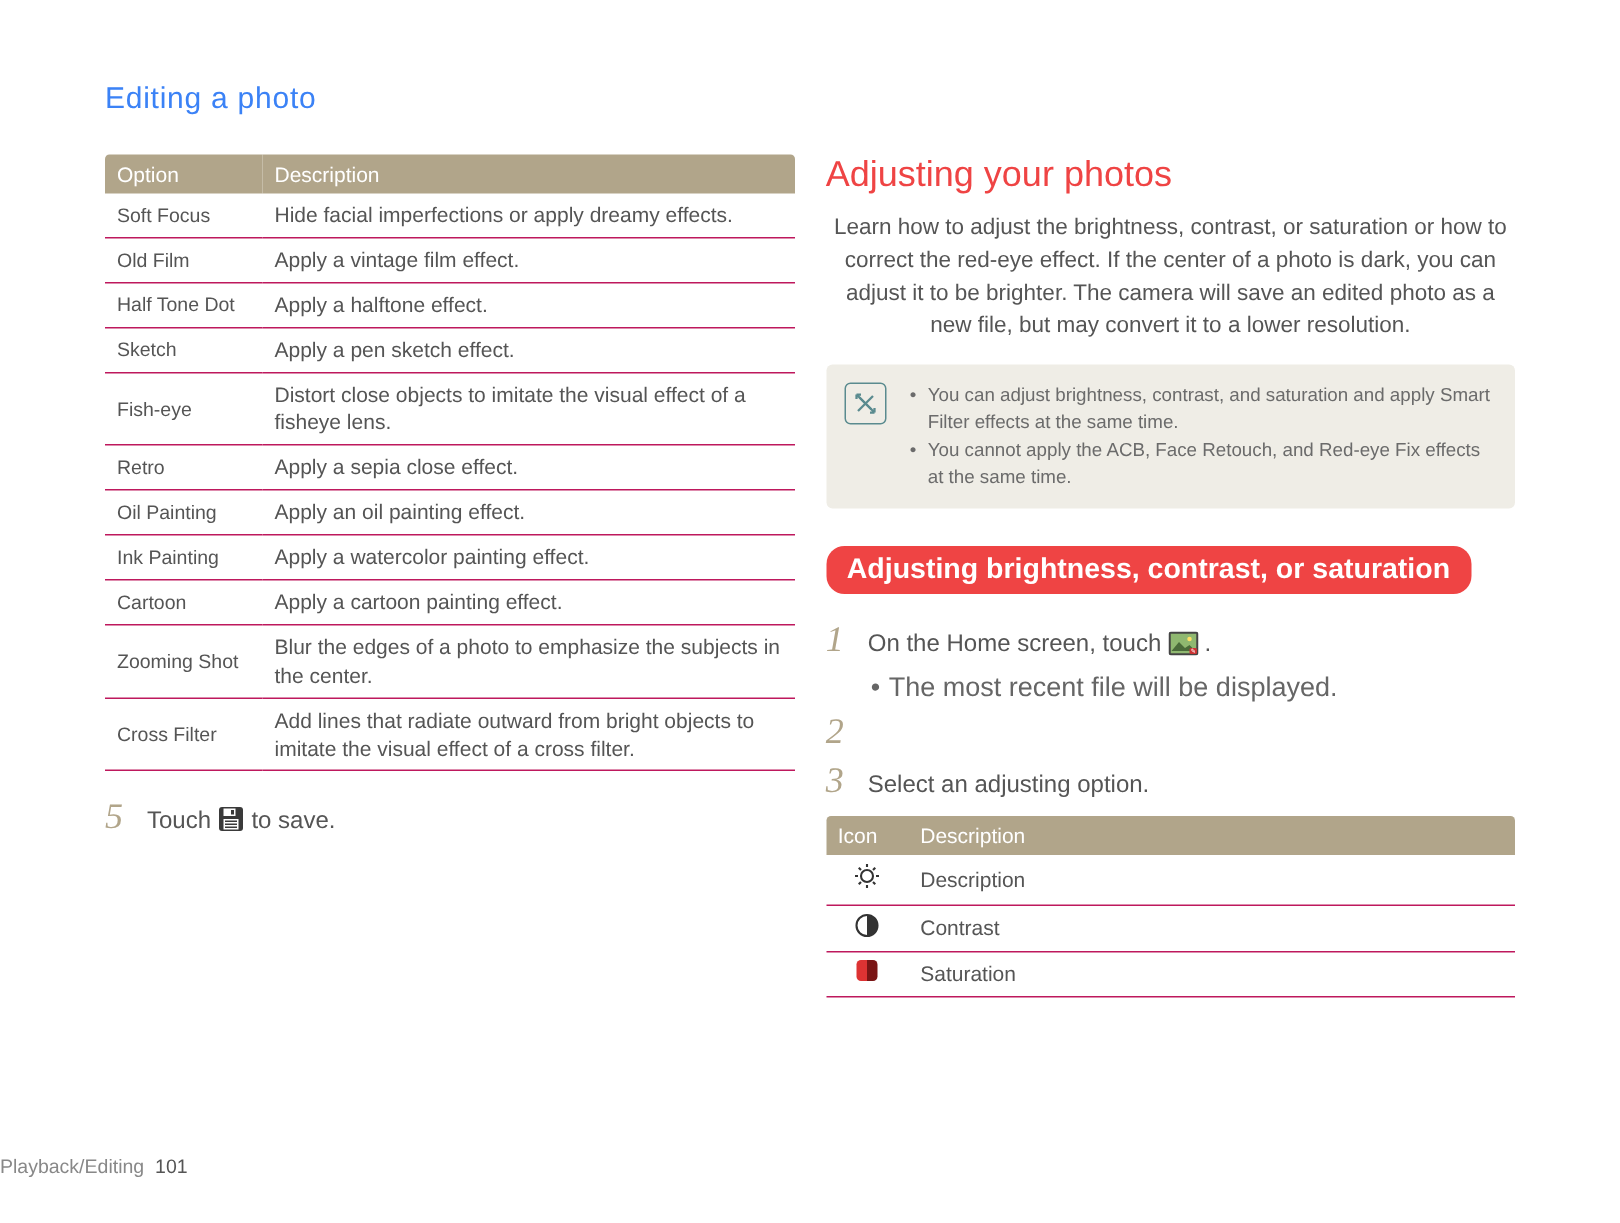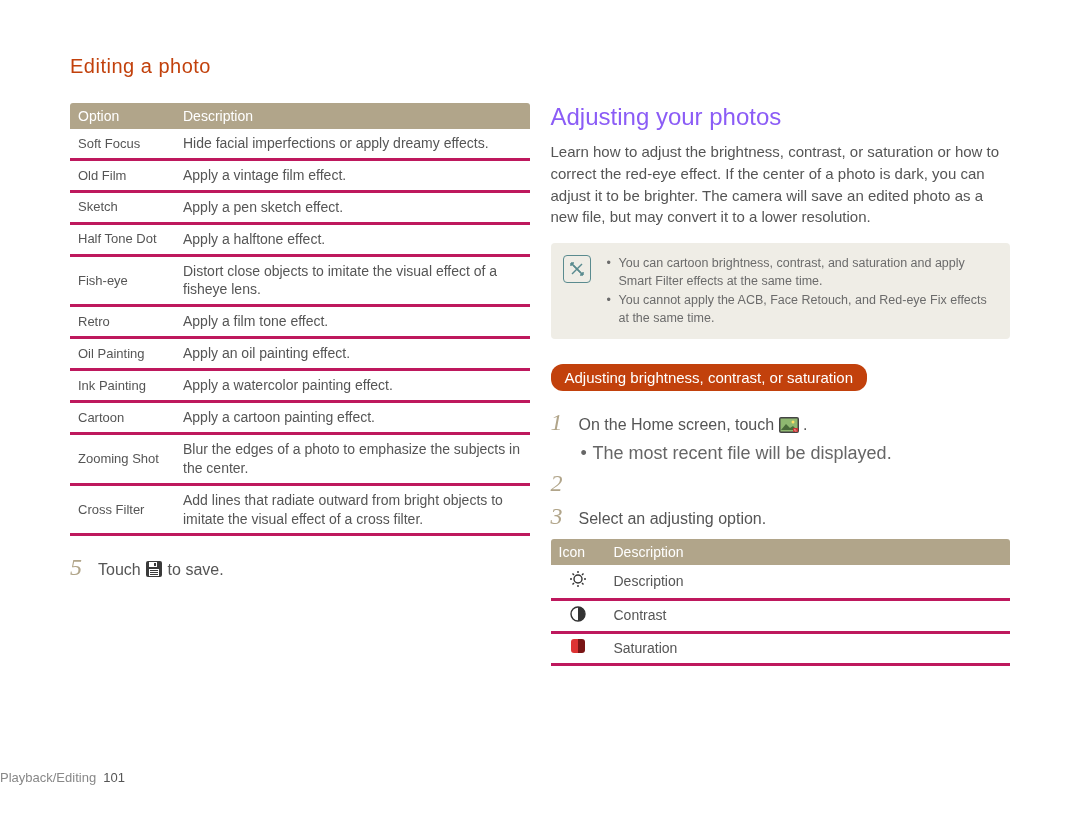--- a/index.html
+++ b/index.html
@@ -9,21 +9,21 @@
     color: #4a4a4a;
     background: #ffffff;
     width: 1080px;
     height: 815px;
     position: relative;
     padding: 55px 70px 40px 70px;
   }
   .page-header {
     font-size: 20px;
     font-weight: 300;
-    color: #c2410c;
+    color: #3b82f6;
     letter-spacing: 0.5px;
     margin-bottom: 25px;
   }
   .columns {
     display: flex;
     gap: 21px;
   }
   .col {
     flex: 1;
     min-width: 0;
@@ -43,21 +43,21 @@
   table.opt-table th:first-child {
     border-top-left-radius: 3px;
   }
   table.opt-table th:last-child {
     border-top-right-radius: 3px;
   }
   table.opt-table td {
     padding: 5px 8px;
     font-size: 14px;
     vertical-align: middle;
-    border-bottom: 3px solid #be185d;
+    border-bottom: 1px solid #be185d;
     color: #555;
     line-height: 1.35;
   }
   table.opt-table td:first-child {
     width: 105px;
     font-size: 13px;
   }
   table.icon-table td:first-child {
     width: 55px;
     text-align: center;
@@ -91,27 +91,28 @@
     margin-bottom: 6px;
   }
   .step-sub::before {
     content: "•";
     position: absolute;
     left: 2px;
   }
   .section-title {
     font-size: 24px;
     font-weight: 300;
-    color: #8b5cf6;
+    color: #ef4444;
     margin-bottom: 10px;
   }
   .body-text {
     font-size: 15px;
     color: #555;
     line-height: 1.45;
+    text-align: center;
   }
   .note-box {
     background: #efede6;
     border-radius: 4px;
     padding: 10px 10px 10px 56px;
     margin: 15px 0 25px 0;
     position: relative;
     font-size: 12.5px;
     color: #6b6b6b;
     line-height: 1.4;
@@ -126,26 +127,26 @@
     border-radius: 4px;
     display: flex;
     align-items: center;
     justify-content: center;
   }
   .note-box ul { list-style: none; }
   .note-box li { position: relative; padding-left: 12px; margin: 2px 0; }
   .note-box li::before { content: "•"; position: absolute; left: 0; }
   .pill {
     display: inline-block;
-    background: #c2410c;
+    background: #ef4444;
     color: #ffffff;
     border-radius: 12px;
     padding: 5px 14px;
-    font-size: 15px;
-    font-weight: 400;
+    font-size: 19px;
+    font-weight: 700;
     margin-bottom: 12px;
   }
   .inline-icon {
     display: inline-block;
     vertical-align: -3px;
   }
   .footer {
     position: absolute;
     bottom: 30px;
     left: 0;
@@ -178,34 +179,34 @@
       <tbody>
         <tr>
             <td>Soft Focus</td>
             <td>Hide facial imperfections or apply dreamy effects.</td>
           </tr>
         <tr>
             <td>Old Film</td>
             <td>Apply a vintage film effect.</td>
           </tr>
         <tr>
+            <td>Half Tone Dot</td>
+            <td>Apply a halftone effect.</td>
+          </tr>
+        <tr>
             <td>Sketch</td>
             <td>Apply a pen sketch effect.</td>
           </tr>
         <tr>
-            <td>Half Tone Dot</td>
-            <td>Apply a halftone effect.</td>
-          </tr>
-        <tr>
             <td>Fish-eye</td>
             <td>Distort close objects to imitate the visual effect of a fisheye lens.</td>
           </tr>
         <tr>
             <td>Retro</td>
-            <td>Apply a film tone effect.</td>
+            <td>Apply a sepia close effect.</td>
           </tr>
         <tr>
             <td>Oil Painting</td>
             <td>Apply an oil painting effect.</td>
           </tr>
         <tr>
             <td>Ink Painting</td>
             <td>Apply a watercolor painting effect.</td>
           </tr>
         <tr>
@@ -249,21 +250,21 @@
 
     <div class="note-box">
       <span class="note-icon">
         <svg width="18" height="18" viewBox="0 0 18 18">
             <path d="M3 3 L13 13 M3 3 L3 6 M3 3 L6 3" stroke="#5a8b8f" stroke-width="1.5" fill="none"></path>
             <path d="M15 15 L5 5 M15 15 L15 12 M15 15 L12 15" stroke="#5a8b8f" stroke-width="1.5" fill="none" transform="rotate(0 9 9)"></path>
             <line x1="4" y1="14" x2="14" y2="4" stroke="#5a8b8f" stroke-width="1.5"></line>
           </svg>
       </span>
       <ul>
-        <li>You can cartoon brightness, contrast, and saturation and apply Smart Filter effects at the same time.</li>
+        <li>You can adjust brightness, contrast, and saturation and apply Smart Filter effects at the same time.</li>
         <li>You cannot apply the ACB, Face Retouch, and Red-eye Fix effects at the same time.</li>
       </ul>
     </div>
 
     <div class="pill">Adjusting brightness, contrast, or saturation</div>
 
     <div class="step">
       <span class="step-num">1</span>
       <span class="step-body">
         <span>On the Home screen, touch </span>

